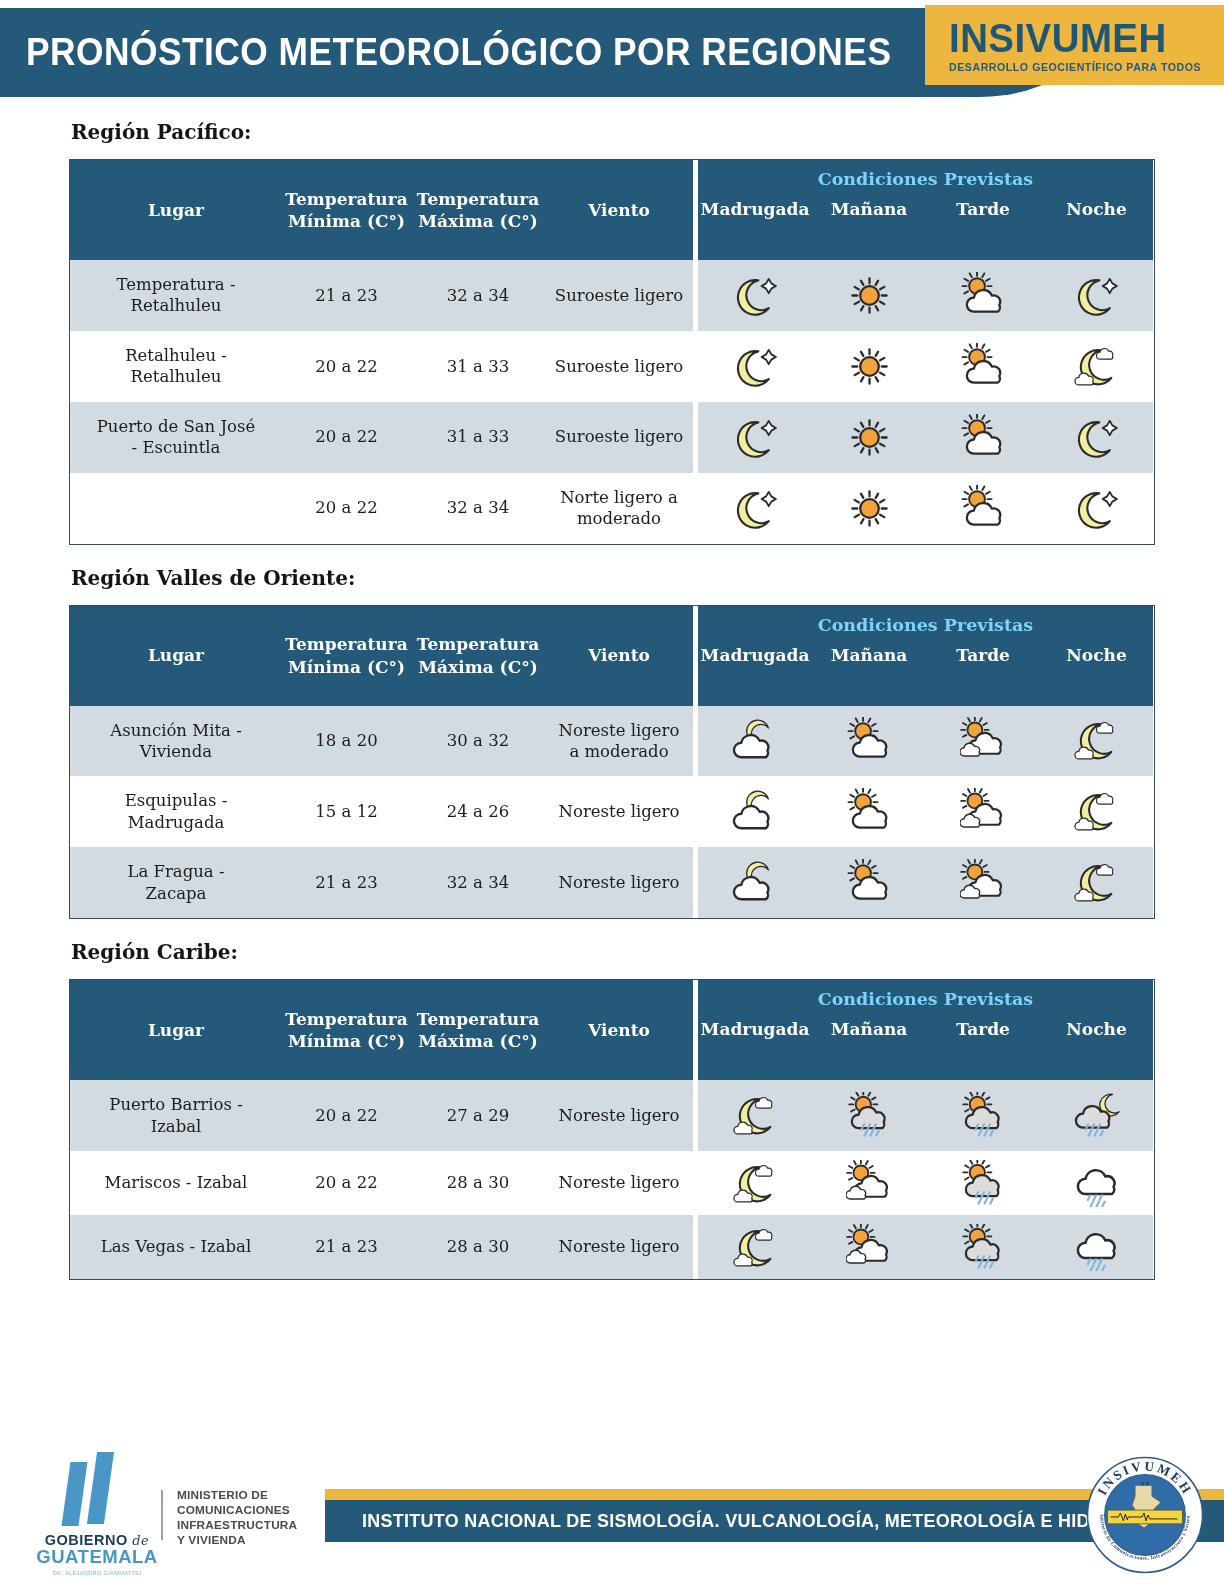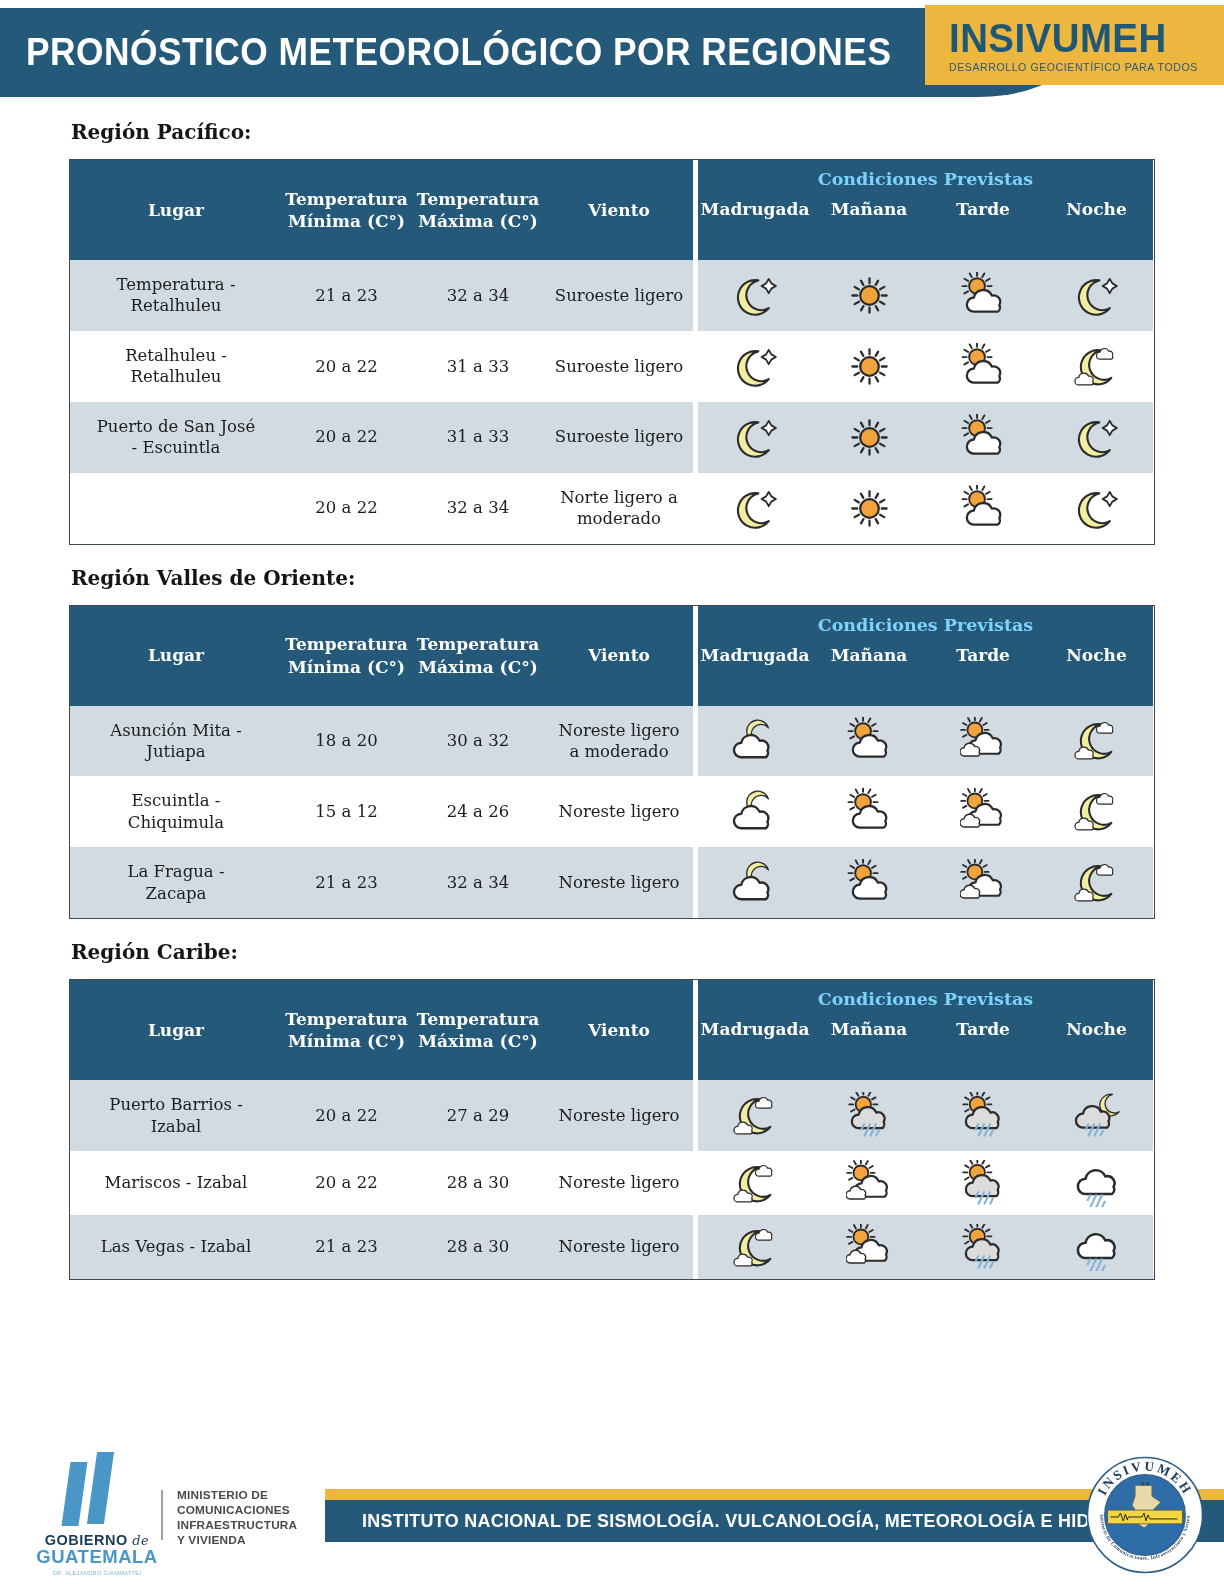--- a/index.html
+++ b/index.html
@@ -10,21 +10,21 @@
   .banner{position:relative;height:99px;flex:0 0 auto;}
   .banner-teal{position:absolute;left:0;top:8px;width:1105px;height:89px;background:#24597A;
                border-bottom-right-radius:130px 92px;}
   .banner-title{position:absolute;left:26px;top:8px;height:89px;display:flex;align-items:center;
                 color:#fff;font-family:"Liberation Sans",sans-serif;font-weight:bold;
                 font-size:38px;letter-spacing:.5px;transform:scaleX(.93);transform-origin:left center;white-space:nowrap;}
   .brand-box{position:absolute;right:0;top:5px;width:299px;height:80px;background:#EDB63F;
              display:flex;flex-direction:column;justify-content:center;padding-left:24px;box-sizing:border-box;}
   .brand-name{color:#1F5876;font-family:"Liberation Sans",sans-serif;font-weight:bold;
               font-size:40px;line-height:1;letter-spacing:.5px;transform:scaleX(.96);transform-origin:left;}
-  .brand-tagline{color:#27597a;font-family:"Liberation Sans",sans-serif;font-weight:normal;
+  .brand-tagline{color:#27597a;font-family:"Liberation Sans",sans-serif;font-weight:bold;
                  font-size:10.6px;letter-spacing:.55px;margin-top:3px;}
 
   
   .content{margin:0 69px;flex:0 0 auto;}
   .region-title{font-weight:bold;font-size:20px;color:#151515;margin:21px 0 15px 2px;}
   .wtable{display:grid;grid-template-columns:212px 129px 134px 148px 5px 114px 114px 114px 113px;
           border:1.6px solid #3a4a55;}
   .cell{display:flex;align-items:center;justify-content:center;text-align:center;box-sizing:border-box;}
   .hcell{background:#24597A;color:#fff;font-weight:bold;font-size:17px;line-height:1.3;
          padding:10px 8px;min-height:100px;}
@@ -362,21 +362,21 @@
         <div class="cell hcell" style="grid-area: 1 / 1 / 3;">Lugar</div>
         <div class="cell hcell" style="grid-area: 1 / 2 / 3;">Temperatura Mínima (C°)</div>
         <div class="cell hcell" style="grid-area: 1 / 3 / 3;">Temperatura Máxima (C°)</div>
         <div class="cell hcell" style="grid-area: 1 / 4 / 3;">Viento</div>
         <div class="gapcol" style="grid-area: 1 / 5 / 6;"></div>
         <div class="cell cp-title" style="grid-area: 1 / 6 / auto / 10;">Condiciones Previstas</div>
         <div class="cell tcell" style="grid-area: 2 / 6;">Madrugada</div>
         <div class="cell tcell" style="grid-area: 2 / 7;">Mañana</div>
         <div class="cell tcell" style="grid-area: 2 / 8;">Tarde</div>
         <div class="cell tcell" style="grid-area: 2 / 9;">Noche</div>
-        <div class="cell dcell lugar-cell row-light" style="grid-area: 3 / 1;">Asunción Mita - Jutiapa</div>
+        <div class="cell dcell lugar-cell row-light" style="grid-area: 3 / 1;">Asunción Mita - Vivienda</div>
         <div class="cell dcell  row-light" style="grid-area: 3 / 2;">18 a 20</div>
         <div class="cell dcell  row-light" style="grid-area: 3 / 3;">30 a 32</div>
         <div class="cell dcell  row-light" style="grid-area: 3 / 4;">Noreste ligero a moderado</div>
         <div class="cell icell row-light" style="grid-area: 3 / 6;">
           <div class="">
             <svg viewBox="0 0 48 48" aria-hidden="true">
               <g transform="translate(26 13) scale(.6) rotate(62) translate(-24 -24)">
                 <path d="M30 6 A19 19 0 1 0 41.5 36.5 A16.5 16.5 0 1 1 30 6 Z" fill="#F3EDA1" stroke="#2B2B2B" stroke-width="2.3" stroke-linecap="round" stroke-linejoin="round"></path>
               </g>
               <g transform="translate(2 17) scale(1.05)">
@@ -436,21 +436,21 @@
               </g>
               <g transform="translate(24 5) scale(.5)">
                 <path d="M7 23 A7 7 0 0 1 7 9 A9.5 9.5 0 0 1 25 7 A6.5 6.5 0 0 1 32.5 16.5 A5 5 0 0 1 31 23 Z" fill="#fff" stroke="#2B2B2B" stroke-width="2.3" stroke-linecap="round" stroke-linejoin="round"></path>
               </g>
               <g transform="translate(2 30) scale(.56)">
                 <path d="M7 23 A7 7 0 0 1 7 9 A9.5 9.5 0 0 1 25 7 A6.5 6.5 0 0 1 32.5 16.5 A5 5 0 0 1 31 23 Z" fill="#fff" stroke="#2B2B2B" stroke-width="2.3" stroke-linecap="round" stroke-linejoin="round"></path>
               </g>
             </svg>
           </div>
         </div>
-        <div class="cell dcell lugar-cell row-white" style="grid-area: 4 / 1;">Escuintla - Chiquimula</div>
+        <div class="cell dcell lugar-cell row-white" style="grid-area: 4 / 1;">Esquipulas - Madrugada</div>
         <div class="cell dcell  row-white" style="grid-area: 4 / 2;">15 a 12</div>
         <div class="cell dcell  row-white" style="grid-area: 4 / 3;">24 a 26</div>
         <div class="cell dcell  row-white" style="grid-area: 4 / 4;">Noreste ligero</div>
         <div class="cell icell row-white" style="grid-area: 4 / 6;">
           <div class="">
             <svg viewBox="0 0 48 48" aria-hidden="true">
               <g transform="translate(26 13) scale(.6) rotate(62) translate(-24 -24)">
                 <path d="M30 6 A19 19 0 1 0 41.5 36.5 A16.5 16.5 0 1 1 30 6 Z" fill="#F3EDA1" stroke="#2B2B2B" stroke-width="2.3" stroke-linecap="round" stroke-linejoin="round"></path>
               </g>
               <g transform="translate(2 17) scale(1.05)">

